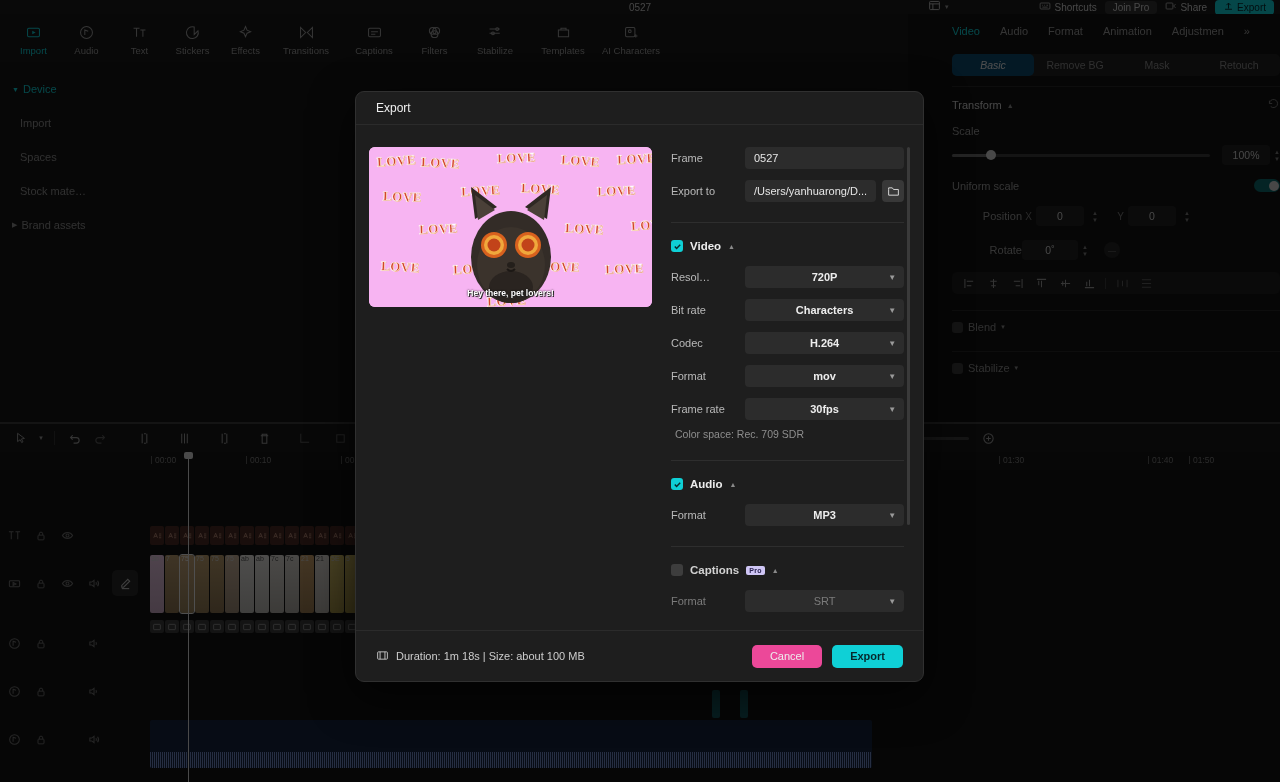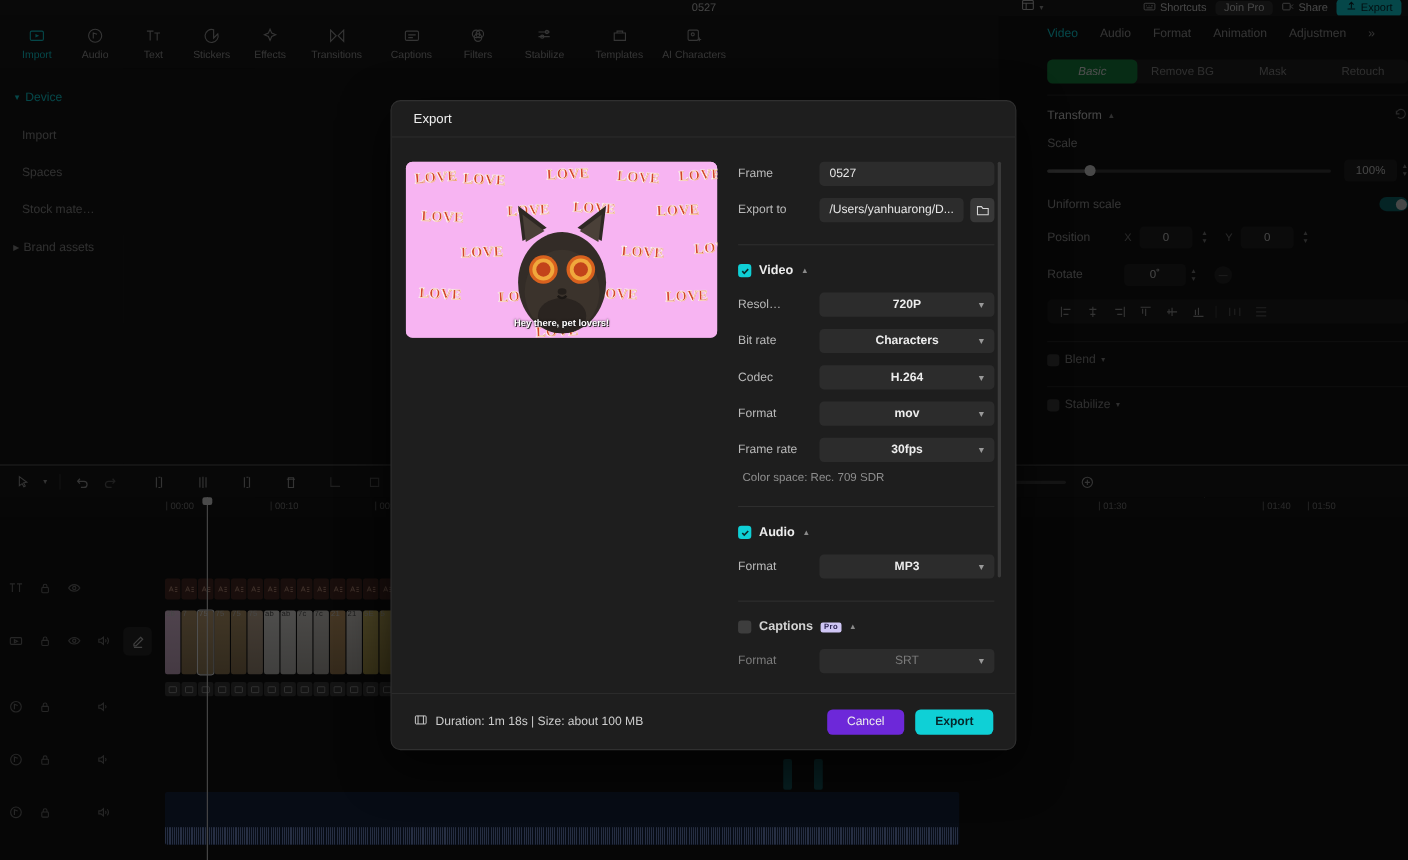--- a/index.html
+++ b/index.html
@@ -66,24 +66,24 @@
 
   
   .rpanel { position: absolute; left: 952px; top: 20px; width: 328px; height: 402px; }
   .rp-tabs { display: flex; gap: 20px; align-items: center; font-size: 11px; color: #9a9a9a; height: 22px; }
   .rp-tab.active { color: #0fd0d6; }
   .rp-sub {
     margin-top: 12px; height: 22px; background: #202020; border-radius: 5px;
     display: flex; align-items: center; font-size: 10.5px; color: #8a8a8a;
   }
   .rp-subtab { flex: 1; text-align: center; line-height: 22px; height: 22px; }
-  .rp-subtab.active { background: #15803d; border-radius: 5px; color: #e6e6e6; font-style: italic; }
+  .rp-subtab.active { background: #0c4a6e; border-radius: 5px; color: #e6e6e6; font-style: italic; }
   .rp-divider { height: 1px; background: #262626; margin: 10px 0; }
   .rp-sec-title { font-size: 11px; color: #cfcfcf; display: flex; align-items: center; gap: 5px; }
-  .rp-row { display: flex; align-items: center; margin-top: 14px; font-size: 11px; color: #9a9a9a; }
+  .rp-row { display: flex; align-items: center; margin-top: 14px; font-size: 11px; color: #9a9a9a; text-align: right; }
   .rp-label { width: 70px; }
   .slider-track { flex: 1; height: 3px; background: #3a3a3a; border-radius: 2px; position: relative; margin-right: 12px; }
   .slider-fill { position: absolute; left: 0; top: 0; height: 3px; width: 38px; background: #6a6a6a; border-radius: 2px; }
   .slider-knob { position: absolute; left: 34px; top: -3.5px; width: 10px; height: 10px; border-radius: 50%; background: #d5d5d5; }
   .numbox {
     background: #202020; border-radius: 4px; height: 20px; min-width: 48px;
     display: flex; align-items: center; justify-content: center; font-size: 10.5px; color: #cfcfcf; padding: 0 6px;
   }
   .stepper { display: flex; flex-direction: column; gap: 1px; margin-left: 4px; color: #7a7a7a; font-size: 6px; line-height: 6px; }
   .toggle { margin-left: auto; width: 26px; height: 13px; border-radius: 7px; background: #0b6a6e; position: relative; }
@@ -170,21 +170,21 @@
   }
   .colorspace { font-size: 10.5px; color: #8e8e8e; margin: 4px 0 0 4px; }
   .hr { height: 1px; background: #2e2e2e; margin: 20px 0 17px 0; }
   .scrollbar { position: absolute; right: -6px; top: 0; width: 3px; height: 378px; background: #3a3a3a; border-radius: 2px; }
   .dlg-foot {
     position: absolute; left: 0; bottom: 0; width: 100%; height: 51px;
     border-top: 1px solid #2b2b2b; display: flex; align-items: center; padding: 0 20px;
   }
   .foot-info { display: flex; align-items: center; gap: 7px; font-size: 11px; color: #cdcdcd; }
   .btn { height: 23px; border-radius: 5px; font-size: 11px; display: flex; align-items: center; justify-content: center; padding: 0 18px; }
-  .btn-cancel { background: #6d28d9; color: #ededed; margin-left: auto; }
+  .btn-cancel { background: #ec4899; color: #ededed; margin-left: auto; }
   .btn-export { background: #0fd0d6; color: #06282c; font-weight: bold; margin-left: 10px; }
 </style>
 </head>
 <body>
 
 <div id="app">
 
   <div class="dim">
 
     <div class="header">

